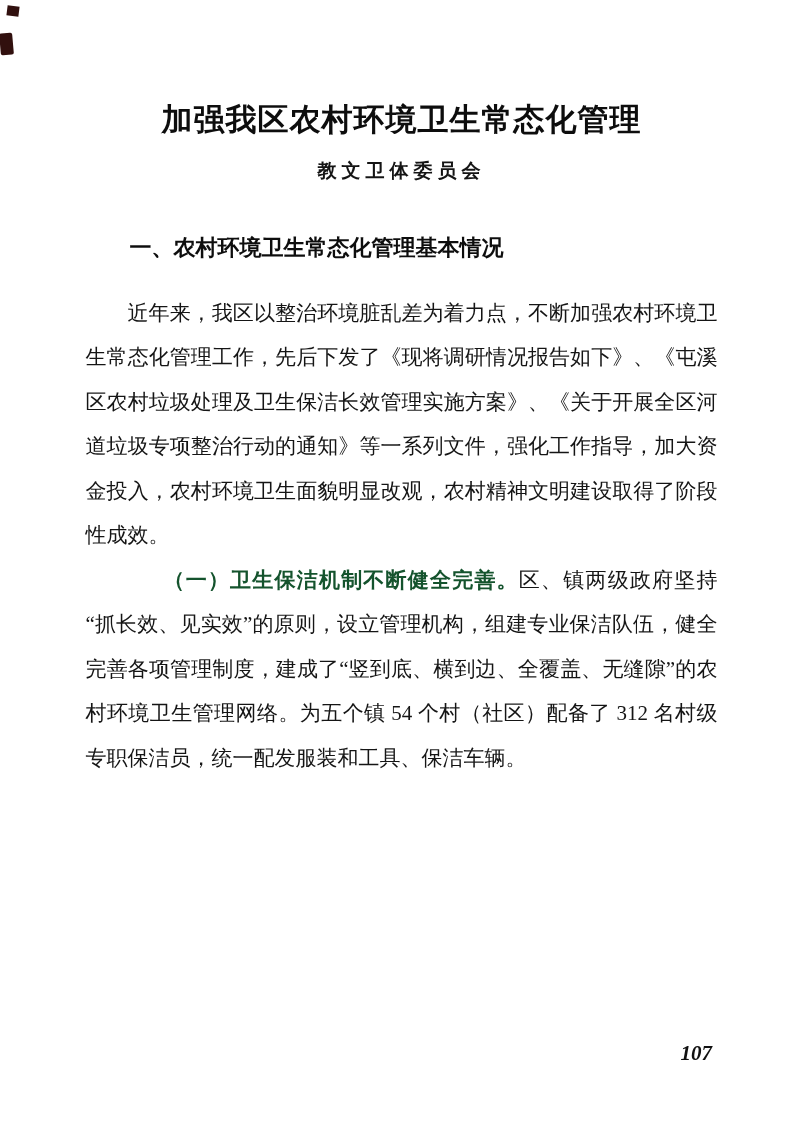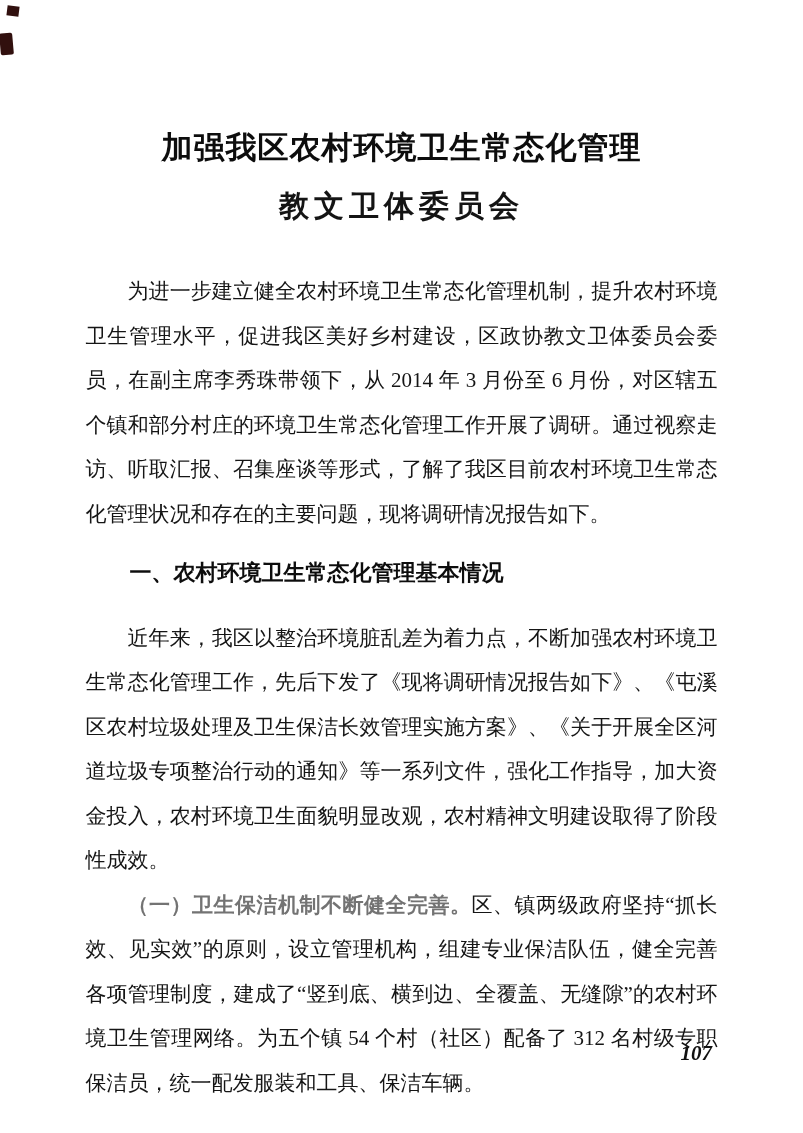--- a/index.html
+++ b/index.html
@@ -29,35 +29,34 @@
   }
   .artifact.a2 {
     left: 0px; top: 33px;
     width: 13px; height: 22px;
     transform: rotate(-5deg);
     border-radius: 2px;
   }
   .title-block {
     padding-top: 95px;
     text-align: center;
-    margin-top: 28px;
   }
   .title-line {
     font-family: "Liberation Sans", sans-serif;
     font-weight: bold;
     font-size: 31px;
     line-height: 50px;
     letter-spacing: 1px;
     color: #0d0d0d;
   }
   .byline {
     margin-top: 13px;
     text-align: center;
     font-family: "Liberation Serif", serif;
-    font-size: 30px;
+    font-size: 19px;
     font-weight: bold;
     letter-spacing: 5px;
     color: #141414;
   }
   .body-text {
     margin: 42px auto 0;
     width: 632px;
     font-size: 21px;
     line-height: 44.5px;
     text-align: justify;
@@ -72,21 +71,22 @@
     font-weight: bold;
     font-size: 22px;
     line-height: 44.5px;
     margin: 15px 0 20px;
     text-indent: 2em;
     color: #0d0d0d;
   }
   .lead-bold {
     font-family: "Liberation Sans", sans-serif;
     font-weight: bold;
-    color: #737373;
+    color: #14532d;
+    margin-left: 36px;
   }
   .page-number {
     position: absolute;
     right: 91px;
     bottom: 67px;
     font-family: "Liberation Serif", serif;
     font-weight: bold;
     font-style: italic;
     font-size: 21px;
     color: #111111;
@@ -101,21 +101,20 @@
   <span class="artifact a1"></span>
   <span class="artifact a2"></span>
 
   <div class="title-block">
     <div class="title-line">加强我区农村环境卫生常态化管理</div>
   </div>
 
   <div class="byline">教文卫体委员会</div>
 
   <div class="body-text">
-    <p>为进一步建立健全农村环境卫生常态化管理机制，提升农村环境卫生管理水平，促进我区美好乡村建设，区政协教文卫体委员会委员，在副主席李秀珠带领下，从 2014 年 3 月份至 6 月份，对区辖五个镇和部分村庄的环境卫生常态化管理工作开展了调研。通过视察走访、听取汇报、召集座谈等形式，了解了我区目前农村环境卫生常态化管理状况和存在的主要问题，现将调研情况报告如下。</p>
 
     <div class="section-heading">一、农村环境卫生常态化管理基本情况</div>
 
     <p>近年来，我区以整治环境脏乱差为着力点，不断加强农村环境卫生常态化管理工作，先后下发了《现将调研情况报告如下》、《屯溪区农村垃圾处理及卫生保洁长效管理实施方案》、《关于开展全区河道垃圾专项整治行动的通知》等一系列文件，强化工作指导，加大资金投入，农村环境卫生面貌明显改观，农村精神文明建设取得了阶段性成效。</p>
 
     <p><span class="lead-bold">（一）卫生保洁机制不断健全完善。</span><span>区、镇两级政府坚持“抓长效、见实效”的原则，设立管理机构，组建专业保洁队伍，健全完善各项管理制度，建成了“竖到底、横到边、全覆盖、无缝隙”的农村环境卫生管理网络。为五个镇 54 个村（社区）配备了 312 名村级专职保洁员，统一配发服装和工具、保洁车辆。</span></p>
 
   </div>
 
   <div class="page-number">107</div>

